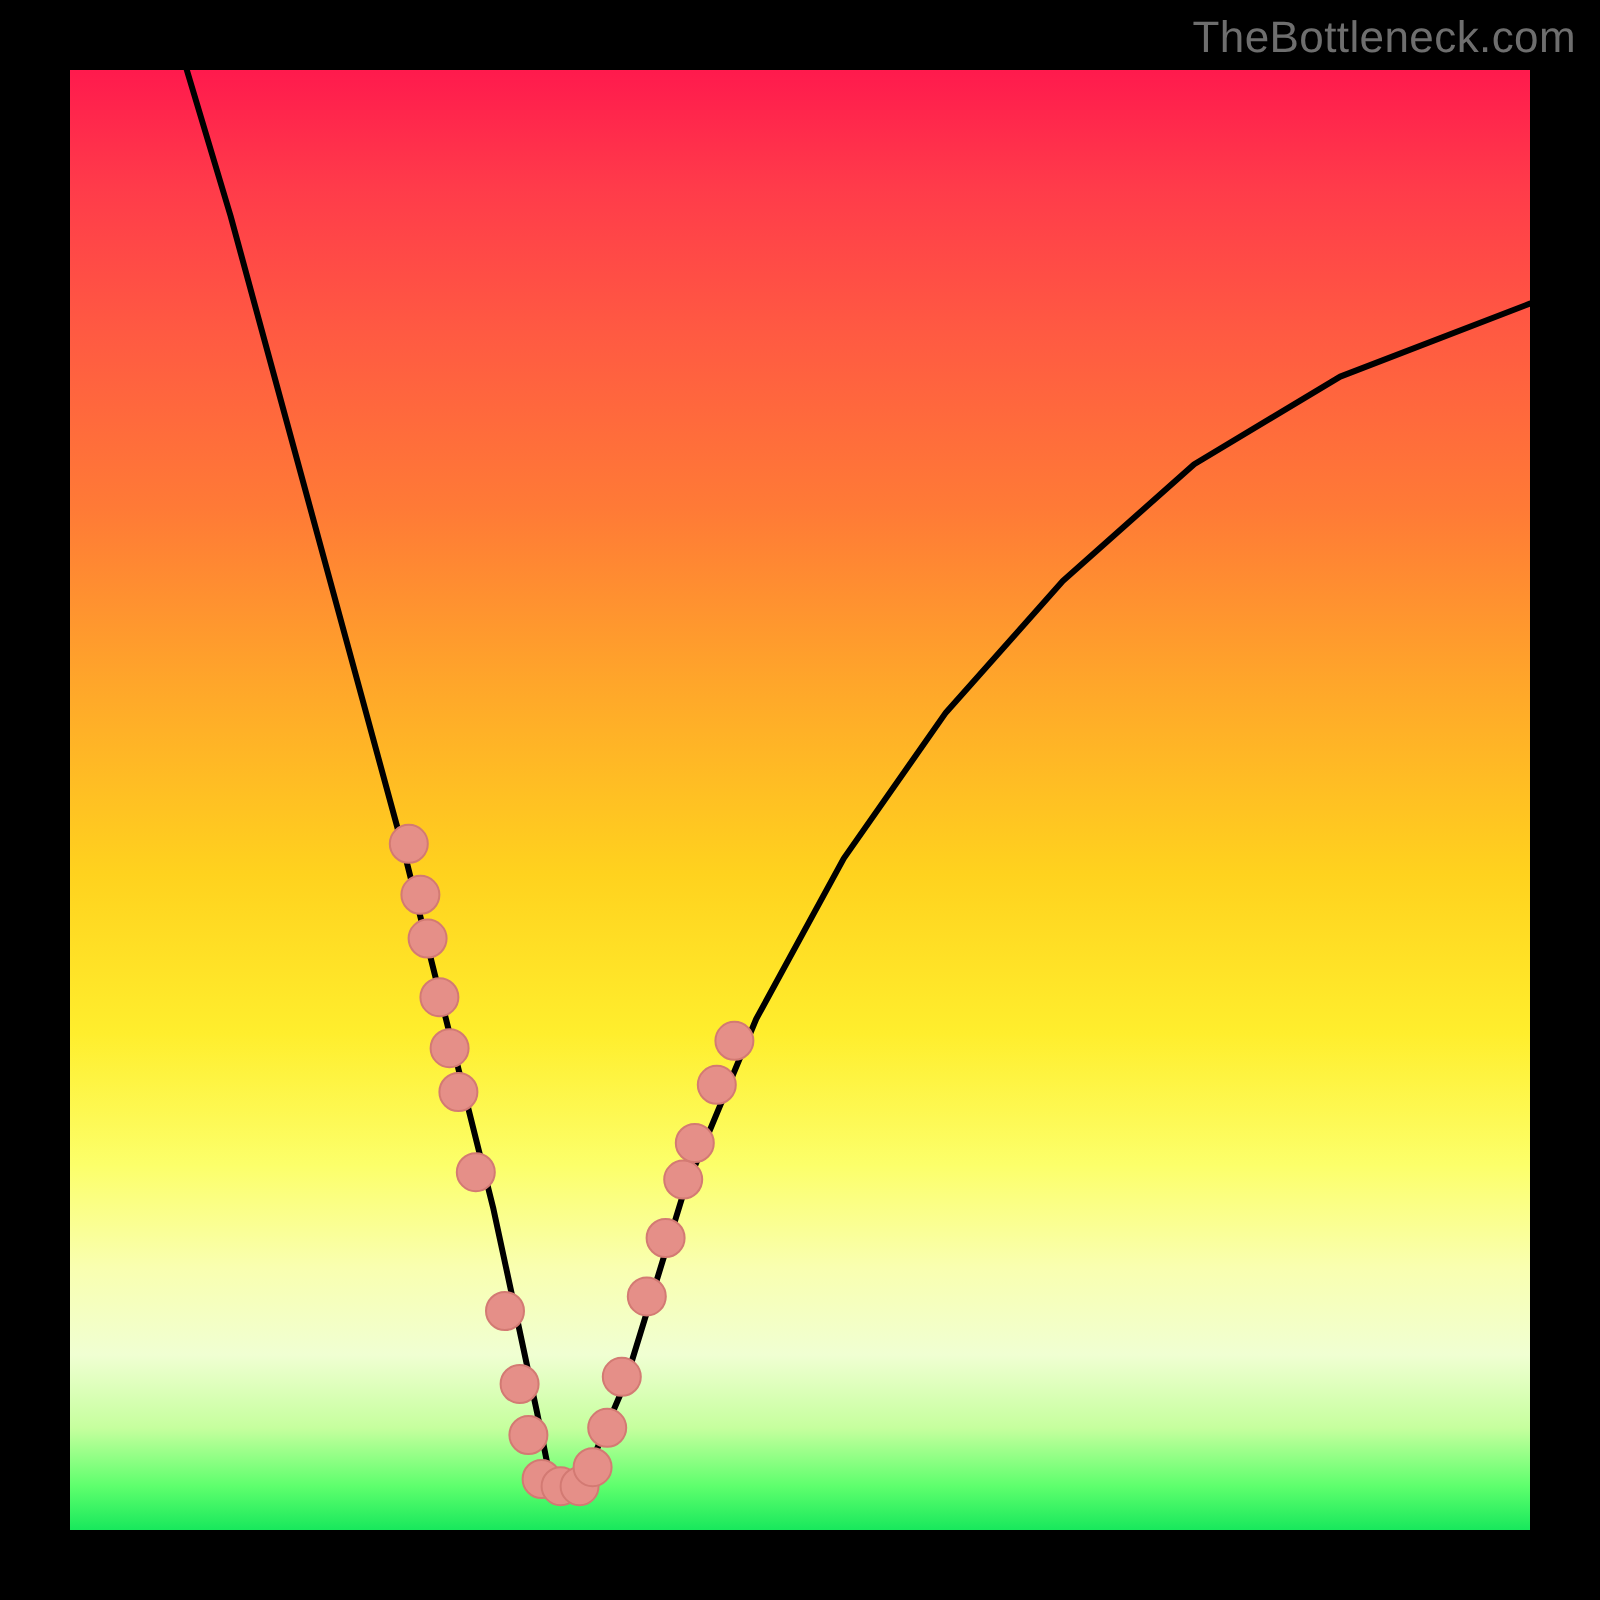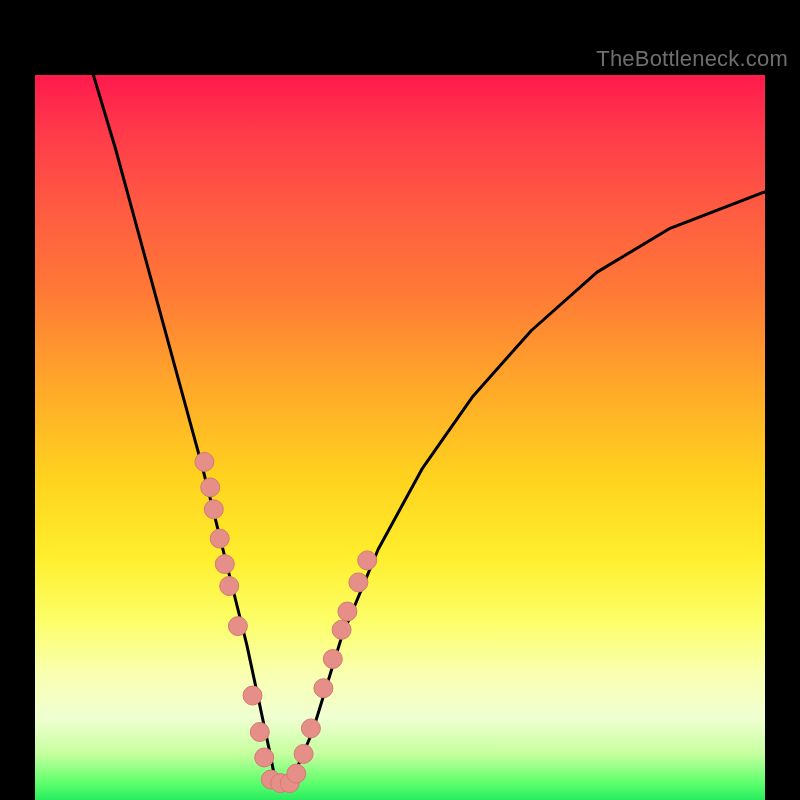--- a/index.html
+++ b/index.html
@@ -11,21 +11,20 @@
     background: #000;
     font-family: Arial, Helvetica, sans-serif;
   }
   .frame {
     position: absolute;
     top: 0;
     left: 0;
     width: 800px;
     height: 748px;
     background: #000;
-    margin-top: 40px;
   }
   .plot-area {
     position: absolute;
     top: 35px;
     left: 35px;
     width: 730px;
     height: 730px;
     background: linear-gradient(to bottom,
       #ff1a4d 0%,
       #ff3b4a 8%,

